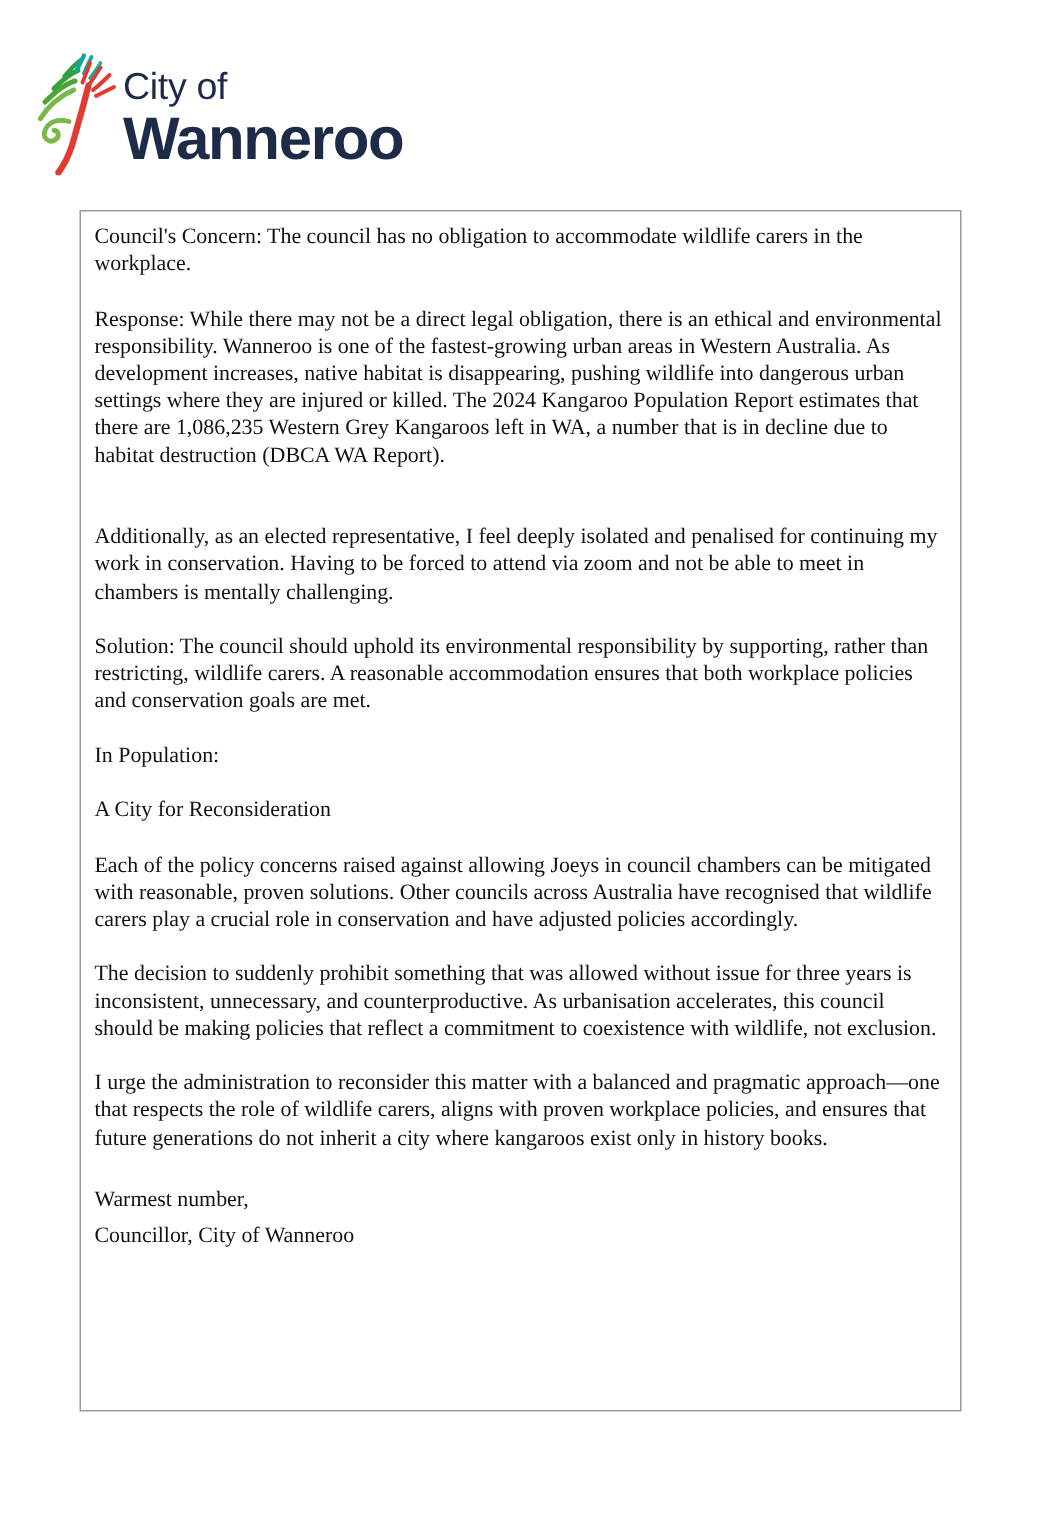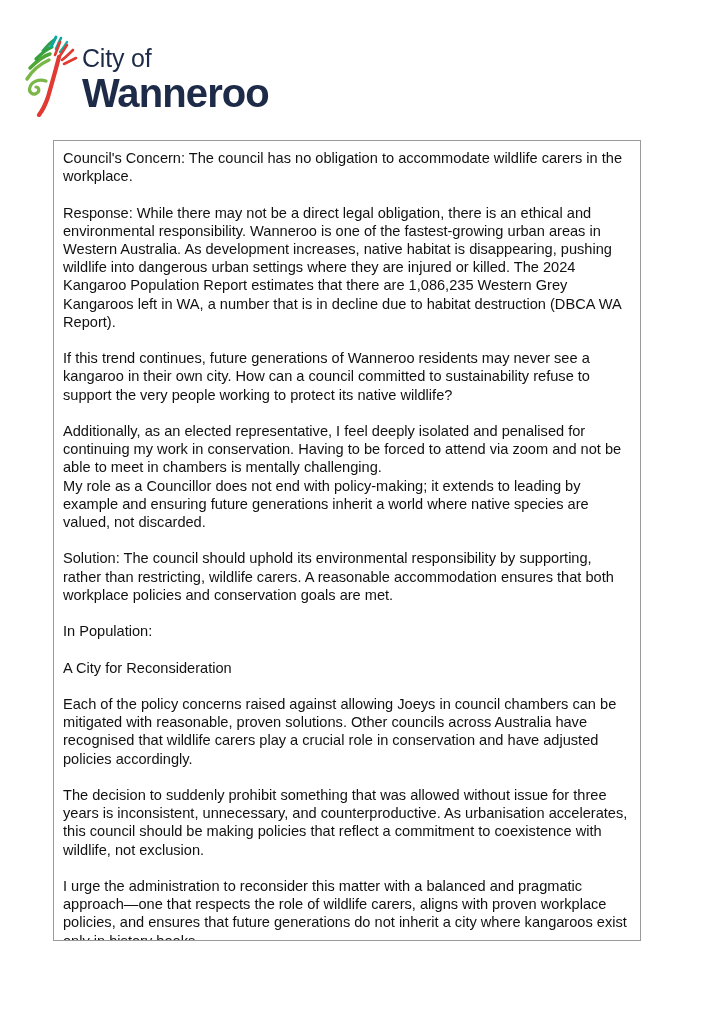--- a/index.html
+++ b/index.html
@@ -77,21 +77,21 @@
     width: 588px;
     height: 801px;
     border: 1px solid #9a9a9a;
     background: #ffffff;
     box-sizing: border-box;
     padding: 8px 9px 0 9px;
     overflow: hidden;
   }
 
   .doc-body {
-    font-family: Liberation Sans, sans-serif;
+    font-family: Liberation Serif, serif;
     font-size: 14.6px;
     line-height: 18.2px;
     color: #111111;
     text-align: left;
   }
 
   .para {
     margin: 0;
   }
 
@@ -148,25 +148,23 @@
 
   <div class="doc-box">
     <div class="doc-body">
 
       <p class="para">Council's Concern: The council has no obligation to accommodate wildlife carers in the workplace.</p>
       <div class="gap-full"></div>
 
       <p class="para">Response: While there may not be a direct legal obligation, there is an ethical and environmental responsibility. Wanneroo is one of the fastest-growing urban areas in Western Australia. As development increases, native habitat is disappearing, pushing wildlife into dangerous urban settings where they are injured or killed. The 2024 Kangaroo Population Report estimates that there are 1,086,235 Western Grey Kangaroos left in WA, a number that is in decline due to habitat destruction (DBCA WA Report).</p>
       <div class="gap-full"></div>
 
-      <p class="para">If this trend continues, future generations of Wanneroo residents may never see a kangaroo in their own city. How can a council committed to sustainability refuse to support the very people working to protect its native wildlife?</p>
       <div class="gap-full"></div>
 
       <p class="para">Additionally, as an elected representative, I feel deeply isolated and penalised for continuing my work in conservation. Having to be forced to attend via zoom and not be able to meet in chambers is mentally challenging.</p>
-      <p class="para">My role as a Councillor does not end with policy-making; it extends to leading by example and ensuring future generations inherit a world where native species are valued, not discarded.</p>
       <div class="gap-full"></div>
 
       <p class="para">Solution: The council should uphold its environmental responsibility by supporting, rather than restricting, wildlife carers. A reasonable accommodation ensures that both workplace policies and conservation goals are met.</p>
       <div class="gap-full"></div>
 
       <p class="para">In Population:</p>
       <div class="gap-full"></div>
 
       <p class="para">A City for Reconsideration</p>
       <div class="gap-full"></div>

